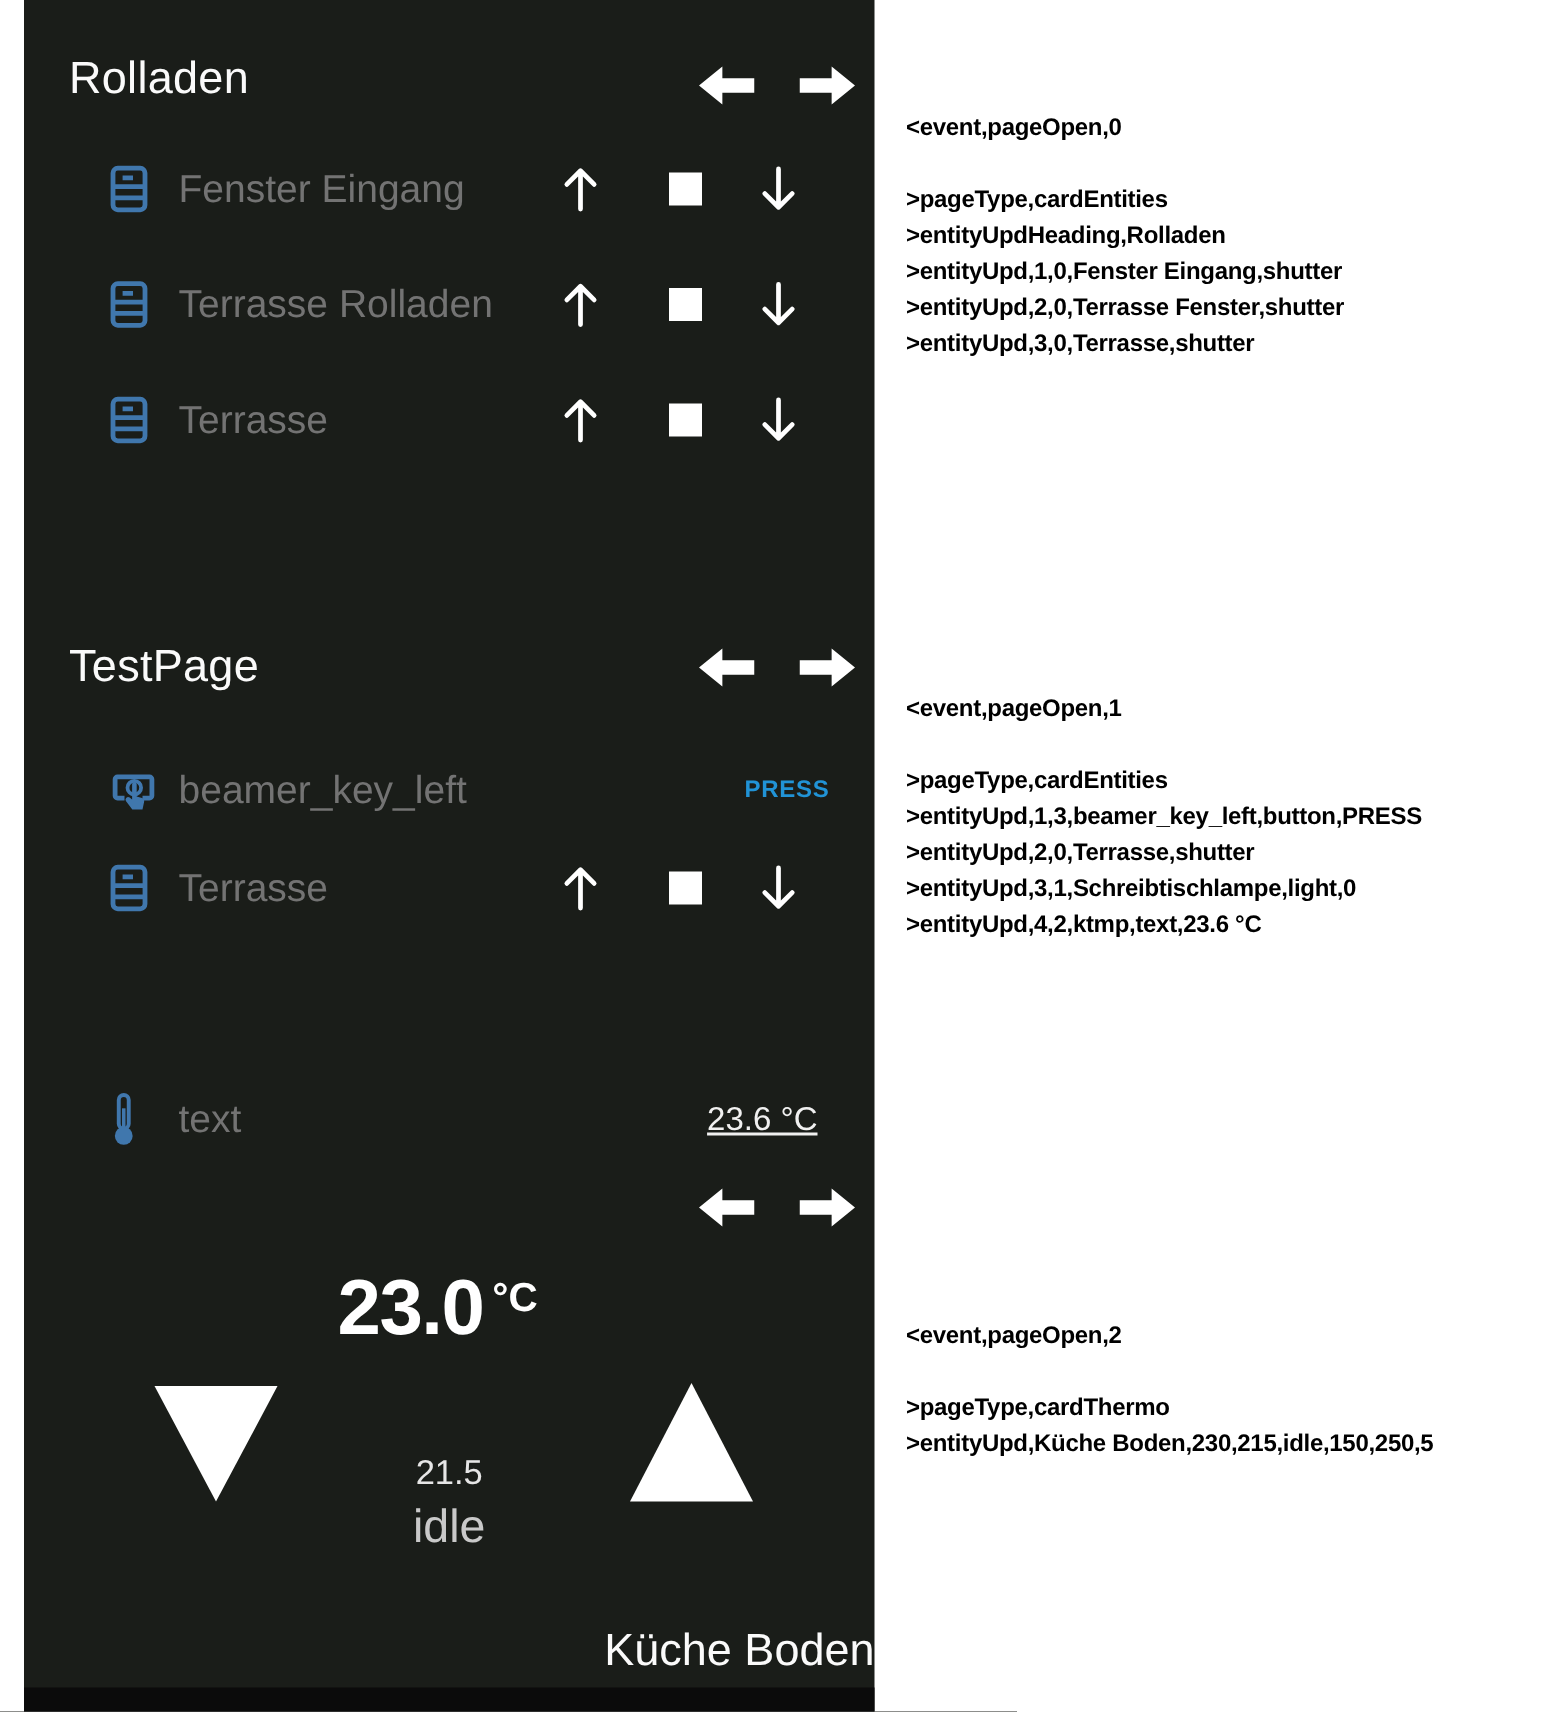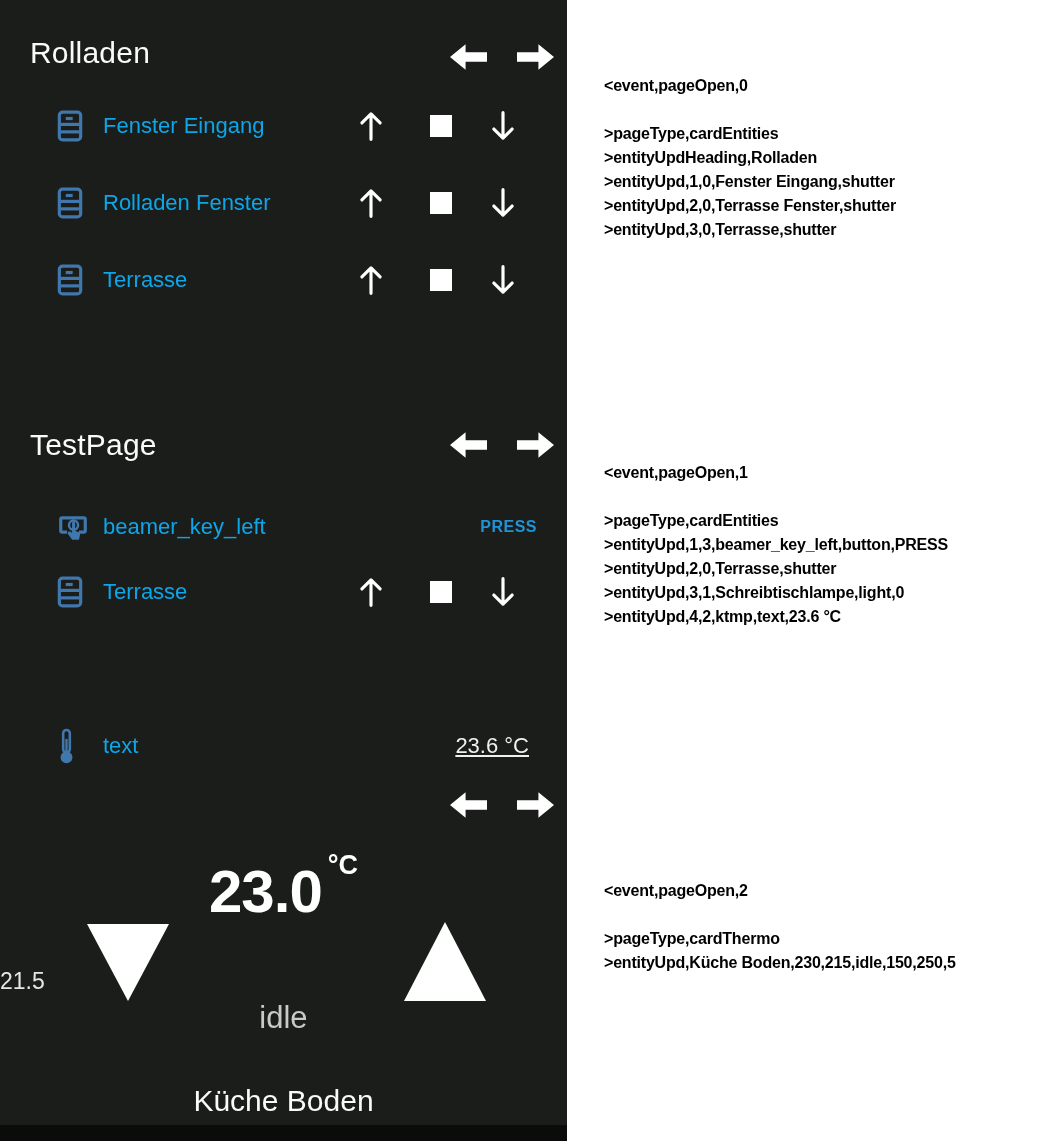--- a/index.html
+++ b/index.html
@@ -6,21 +6,21 @@
   html,body { width:1045px; height:1141px; }
   body {
     position:relative;
     background:#ffffff;
     font-family:"Liberation Sans", sans-serif;
     overflow:hidden;
   }
 
   
   .screen {
-    position:absolute; left:0; top:0;
+    position:absolute; left:16px; top:0;
     width:567px; height:1141px;
     background:#1a1d19;
     color:#f0f0f0;
   }
   .bottom-strip {
     position:absolute; left:0; top:1125px;
     width:567px; height:16px;
     background:#0b0b0b;
   }
 
@@ -33,21 +33,21 @@
   .nav-left  { left:450px; }
   .nav-right { left:517px; }
 
   .row { position:absolute; left:0; width:567px; height:56px; }
   .row .entity-icon {
     position:absolute; left:57px; top:50%; transform:translateY(-50%);
     color:#4077ad; display:flex; align-items:center;
   }
   .row .entity-label {
     position:absolute; left:103px; top:50%; transform:translateY(-50%);
-    font-size:22px; color:#0ea5e9; white-space:nowrap;
+    font-size:26px; color:#737373; white-space:nowrap;
   }
   .ctl { position:absolute; top:50%; transform:translateY(-50%); cursor:pointer; }
   .ctl-up   { left:356px; width:34px; text-align:center; }
   .ctl-stop { left:430px; width:22px; height:22px; background:#ffffff; }
   .ctl-down { left:488px; width:34px; text-align:center; }
 
   .press-label {
     position:absolute; right:30px; top:50%; transform:translateY(-50%);
     font-size:16px; font-weight:700; color:#2193d6; letter-spacing:0.5px;
     cursor:pointer;
@@ -72,49 +72,48 @@
     width:38px; height:38px; border-radius:50%;
     background:#9e9e9e;
   }
 
   
   .thermo-temp {
     position:absolute; left:209px; top:846px;
     display:flex; align-items:flex-start;
   }
   .thermo-temp .big {
-    font-size:60px; font-weight:700; line-height:1; color:#ffffff;
+    font-size:52px; font-weight:700; line-height:1; color:#ffffff;
     letter-spacing:-1px;
-    margin-top:16px;
   }
   .thermo-temp .unit {
     font-size:27px; font-weight:700; color:#ffffff; margin:4px 0 0 6px;
   }
   .tri { position:absolute; width:0; height:0; cursor:pointer; }
   .tri-down {
     left:87px; top:924px;
     border-left:41px solid transparent; border-right:41px solid transparent;
     border-top:77px solid #ffffff;
   }
   .tri-up {
     left:404px; top:922px;
     border-left:41px solid transparent; border-right:41px solid transparent;
     border-bottom:79px solid #ffffff;
   }
   .thermo-set {
     position:absolute; left:0; top:968px; width:567px;
-    font-size:23px; color:#e6e6e6;
+    text-align:center; font-size:23px; color:#e6e6e6;
   }
   .thermo-state {
     position:absolute; left:0; top:1000px; width:567px;
     text-align:center; font-size:31px; color:#c9c9c9;
   }
   .thermo-name {
     position:absolute; left:0; top:1084px; width:567px;
-    text-align:center; font-size:30px; color:#fafafa;
+    text-align:right; font-size:30px; color:#fafafa;
   }
 
   
   .ann {
     position:absolute; left:604px;
     font-size:16px; font-weight:700; color:#000000;
     line-height:24px; letter-spacing:-0.2px; white-space:nowrap;
   }
   .ann-gap { height:24px; }
 
@@ -194,21 +193,21 @@
         </svg>
       </span>
   </div>
 
   <div class="row" style="top:175px">
     <span class="entity-icon">
       <svg width="26" height="32" viewBox="0 0 24 30">
           <use href="#shutter-shape"></use>
         </svg>
       </span>
-    <span class="entity-label">Rolladen Fenster</span>
+    <span class="entity-label">Terrasse Rolladen</span>
     <span class="ctl ctl-up">
       <svg width="30" height="34" viewBox="0 0 24 28">
           <use href="#thin-up"></use>
         </svg>
       </span>
     <span class="ctl ctl-stop"></span>
     <span class="ctl ctl-down">
       <svg width="30" height="34" viewBox="0 0 24 28">
           <use href="#thin-down"></use>
         </svg>

